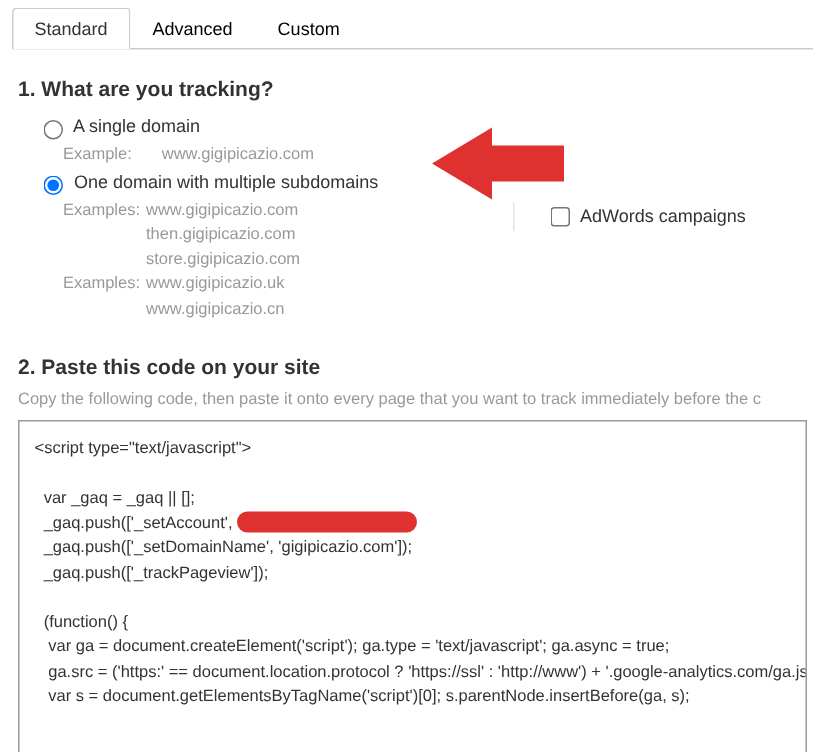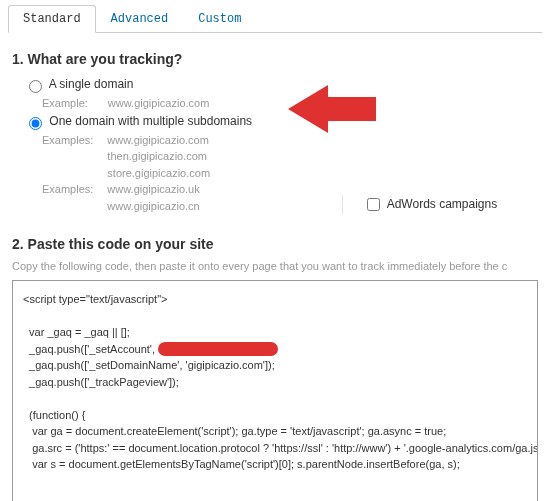--- a/index.html
+++ b/index.html
@@ -8,52 +8,51 @@
     font-family: Arial, sans-serif;
     font-size: 12px;
     color: #333;
     background: #fff;
     width: 550px;
   }
   .tabs {
     display: flex;
     border-bottom: 1px solid #ccc;
     margin: 4px 8px 0 8px;
-    font-family: Liberation Mono, monospace;
   }
   .tab {
     padding: 6px 14px;
     font-size: 12px;
-    color: #0369a1;
+    color: #000000;
     cursor: pointer;
     border: 1px solid transparent;
     border-bottom: none;
     position: relative;
     top: 1px;
   }
   .tab.active {
     color: #333;
     border-color: #ccc;
     border-bottom: 1px solid #fff;
     background: #fff;
     border-top-left-radius: 3px;
     border-top-right-radius: 3px;
   }
   .content { padding: 18px 28px 0 12px; position: relative; }
-  .qrow { display: flex; align-items: flex-end; }
+  .qrow { display: flex; align-items: center; }
   .left-col { flex: 1; }
   .right-col { width: 180px; padding-left: 20px; border-left: 1px solid #e5e5e5; margin-left: 10px; }
   h3.section { font-size: 14px; font-weight: bold; margin: 0 0 8px 0; }
   .opt { margin: 2px 0 2px 12px; }
   .opt label { font-size: 12px; }
   .radio { vertical-align: middle; margin-right: 4px; }
   .ex { color: #999; font-size: 11px; margin-left: 30px; line-height: 1.5; }
   .ex .lab { margin-right: 20px; }
   .ex-multi { display: flex; }
-  .ex-multi .lab { margin-right: 14px; }
+  .ex-multi .lab { margin-right: 4px; }
   .ex-multi .vals div { line-height: 1.5; }
   .check { vertical-align: middle; margin-right: 4px; }
   .arrow-wrap { position: absolute; left: 288px; top: 48px; }
   .step2 { margin: 22px 12px 0 12px; }
   .sub { color: #999; font-size: 11px; margin: 4px 0 8px 0; white-space: nowrap; overflow: hidden; }
   .codebox {
     border: 1px solid #999;
     padding: 10px;
     font-family: Arial, sans-serif;
     font-size: 11px;

